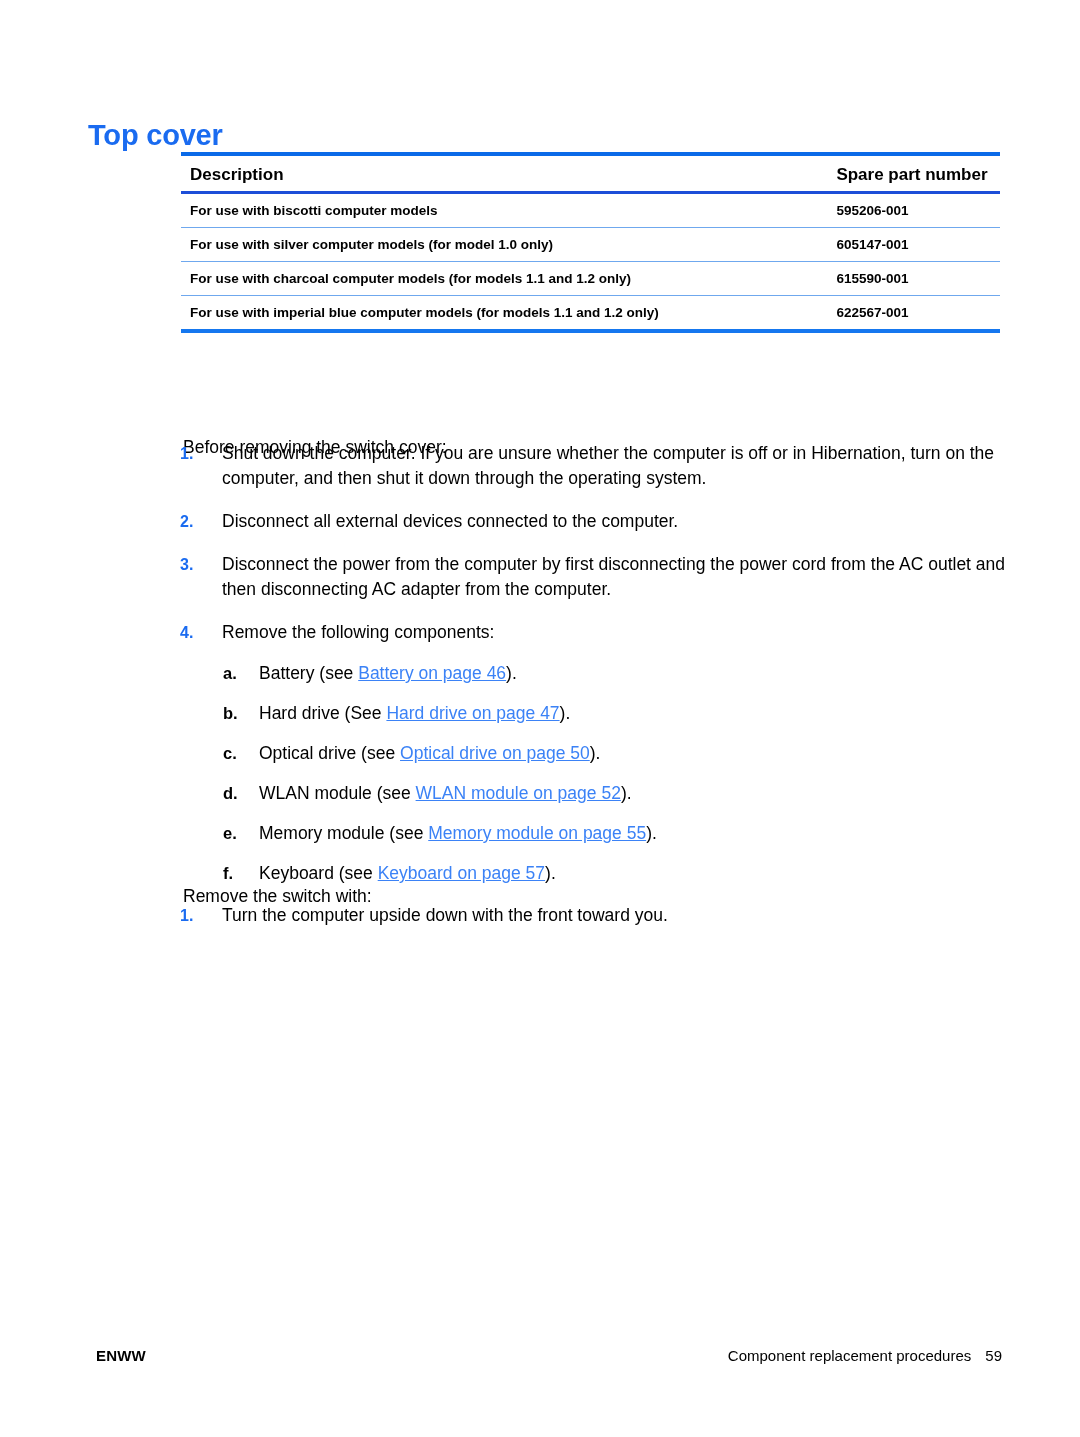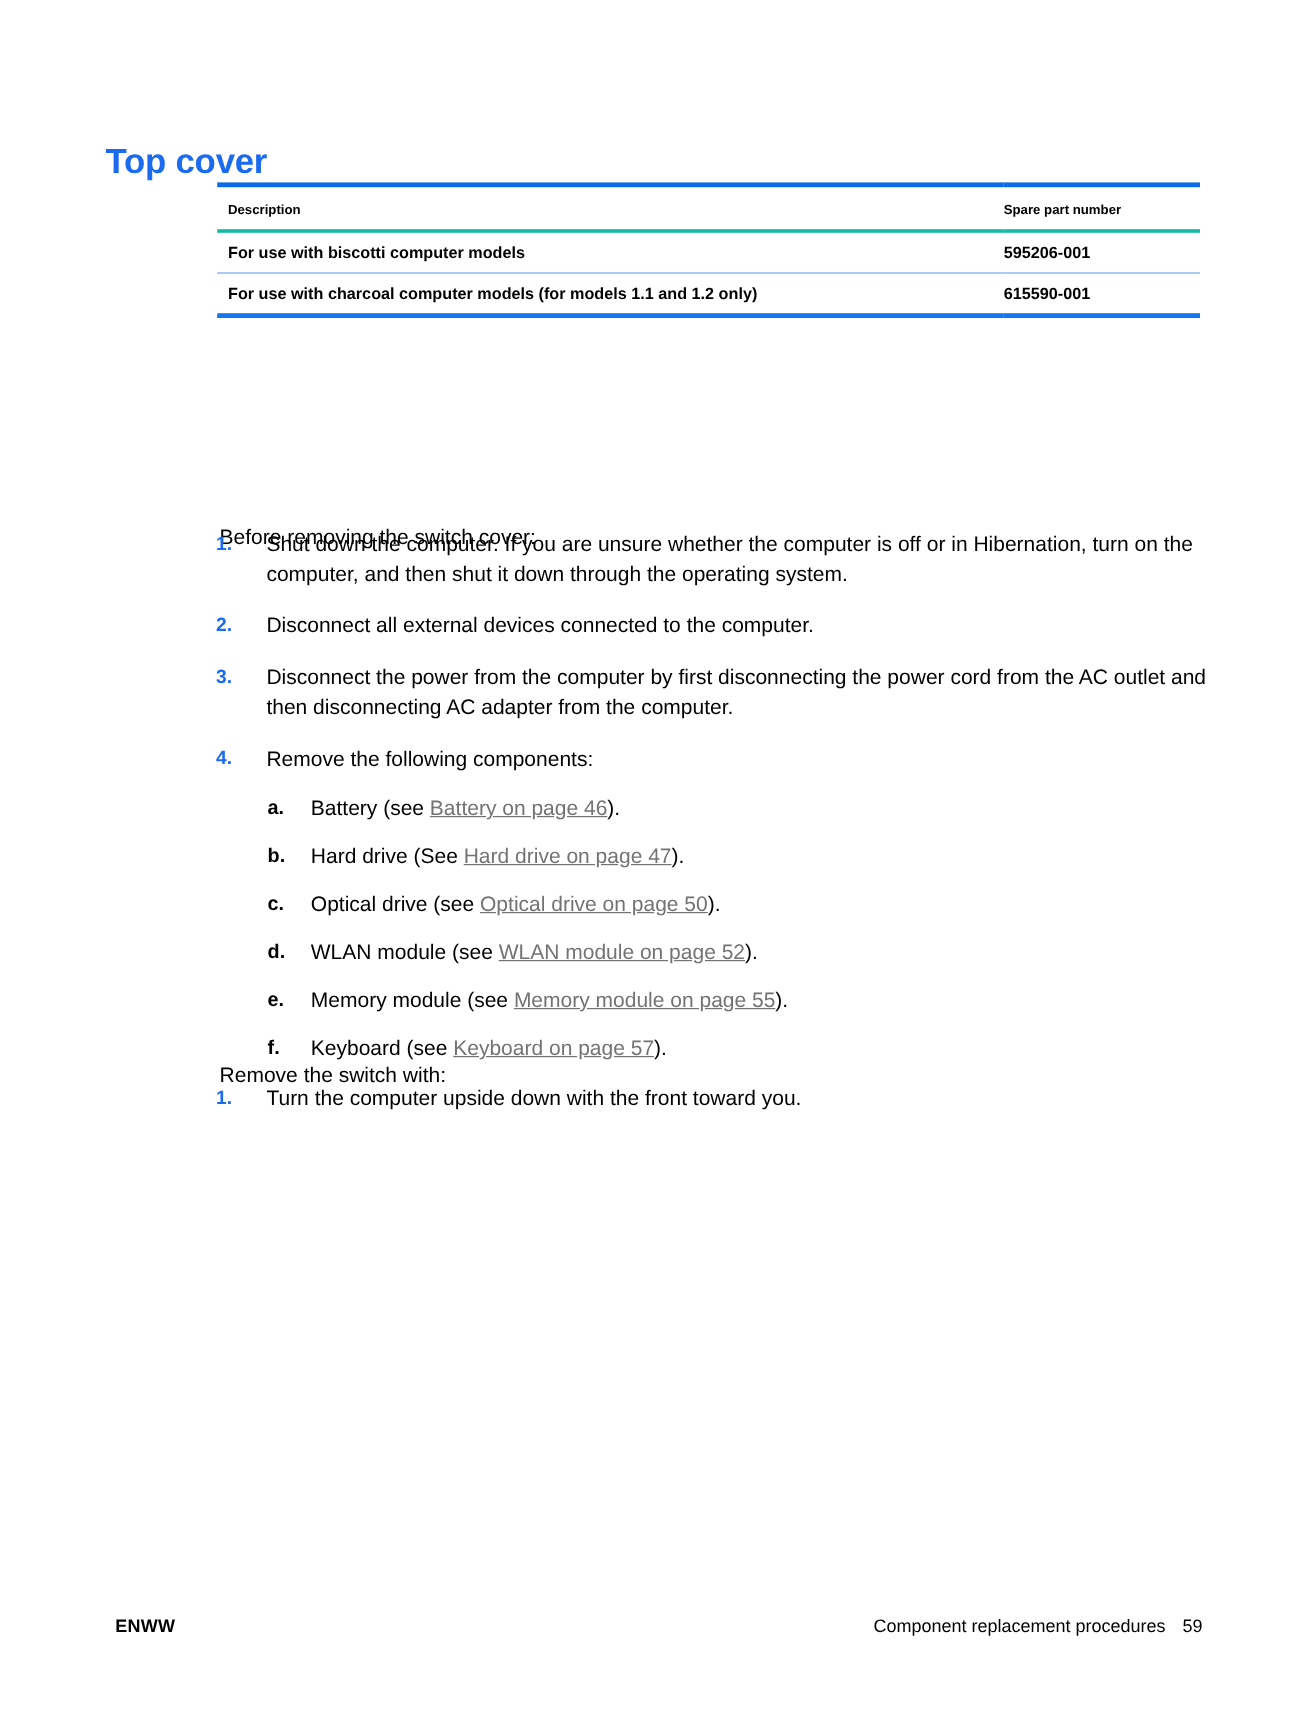--- a/index.html
+++ b/index.html
@@ -47,24 +47,24 @@
   }
   .parts-table th,
   .parts-table td {
     text-align: left;
     vertical-align: middle;
     padding: 0;
     font-size: 13.5px;
   }
   .parts-table thead th {
     font-weight: bold;
-    font-size: 11px;
+    font-size: 17px;
     height: 33px;
     padding-top: 2px;
-    border-bottom: 3px solid #14b8a6;
+    border-bottom: 3px solid #1d4ed8;
   }
   .parts-table tbody td {
     height: 33px;
     border-bottom: 1px solid #6fa8ee;
     font-size: 13.5px;
     font-weight: bold;
   }
   .parts-table tbody tr:last-child td {
     border-bottom: none;
   }
@@ -124,21 +124,21 @@
   .subitem:last-child { margin-bottom: 0; }
   .subitem > .marker {
     position: absolute;
     left: 0;
     top: 0;
     font-weight: bold;
     color: #000000;
     font-size: 16.5px;
   }
   .xref {
-    color: #737373;
+    color: #3b82f6;
     text-decoration: underline;
   }
 
   
   .footer-left {
     position: absolute;
     left: 96px;
     top: 1347px;
     font-size: 15px;
     font-weight: bold;
@@ -169,22 +169,30 @@
         <th class="col-desc">Description</th>
         <th class="col-part">Spare part number</th>
       </tr>
     </thead>
     <tbody>
       <tr>
         <td class="col-desc">For use with biscotti computer models</td>
         <td class="col-part">595206-001</td>
       </tr>
       <tr>
+        <td class="col-desc">For use with silver computer models (for model 1.0 only)</td>
+        <td class="col-part">605147-001</td>
+      </tr>
+      <tr>
         <td class="col-desc">For use with charcoal computer models (for models 1.1 and 1.2 only)</td>
         <td class="col-part">615590-001</td>
+      </tr>
+      <tr>
+        <td class="col-desc">For use with imperial blue computer models (for models 1.1 and 1.2 only)</td>
+        <td class="col-part">622567-001</td>
       </tr>
     </tbody>
   </table>
 
   <p class="lead" id="lead-before">Before removing the switch cover:</p>
 
   <div class="olist" id="olist-before">
 
     <div class="oitem">
       <span class="marker">1.</span>

